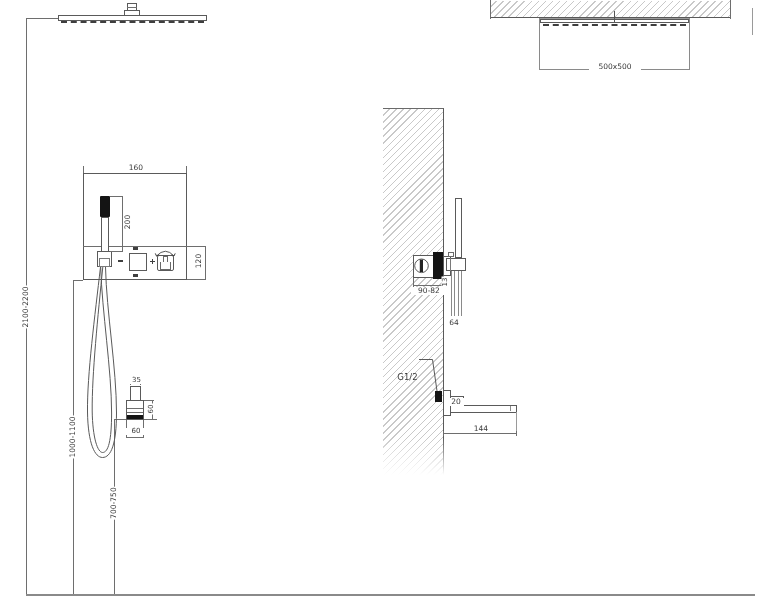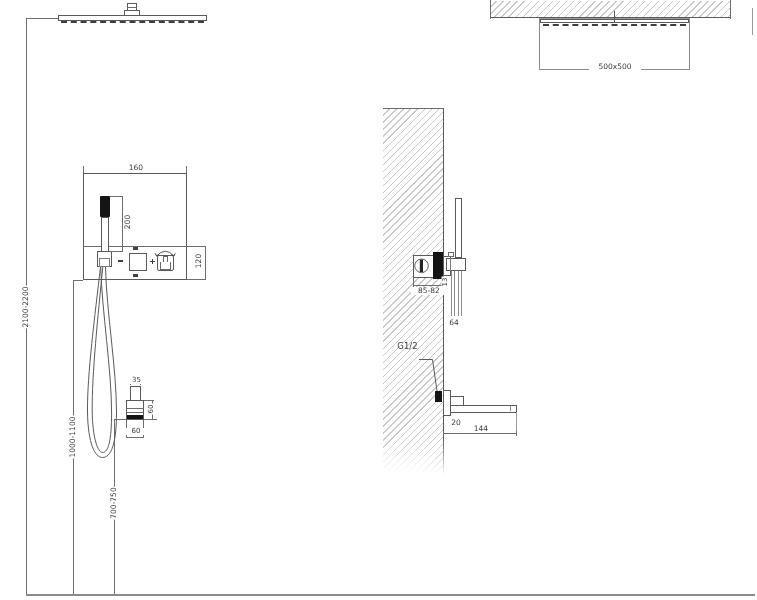--- a/index.html
+++ b/index.html
@@ -118,31 +118,31 @@
   <div class="l" style="left:451px;top:271px;width:1px;height:45px;background:#8a8a8a;"></div>
   <div class="l" style="left:454px;top:271px;width:1px;height:45px;background:#8a8a8a;"></div>
   <div class="l" style="left:458px;top:271px;width:1px;height:45px;background:#8a8a8a;"></div>
   <div class="l" style="left:461px;top:271px;width:1px;height:45px;background:#8a8a8a;"></div>
   <div class="lab" style="left:444px;top:319px;width:18px;">64</div>
 
   <div class="l" style="left:413px;top:278px;width:1px;height:9px;"></div>
   <div class="l" style="left:413px;top:285px;width:30px;height:1px;"></div>
   <div class="l" style="left:413px;top:283px;width:1px;height:5px;"></div>
   <div class="l" style="left:442px;top:283px;width:1px;height:5px;"></div>
-  <div class="lab" style="left:411px;top:287px;width:34px;">85-82</div>
+  <div class="lab" style="left:411px;top:287px;width:34px;">90-82</div>
   <div class="lab rot" style="left:445px;top:282px;font-size:7px;">13</div>
 
-  <div class="lab" style="left:394px;top:342px;width:25px;font-size:8.5px;background:transparent;">G1/2</div>
+  <div class="lab" style="left:394px;top:373px;width:25px;font-size:8.5px;background:transparent;">G1/2</div>
   <div class="fill" style="left:435px;top:391px;width:7px;height:11px;"></div>
 
   <div class="b" style="left:443px;top:390px;width:8px;height:26px;"></div>
   <div class="b" style="left:450px;top:396px;width:14px;height:10px;"></div>
   <div class="b" style="left:450px;top:405px;width:67px;height:8px;"></div>
   <div class="l" style="left:510px;top:406px;width:1px;height:5px;background:#8a8a8a;"></div>
-  <div class="lab" style="left:448px;top:419px;width:14px;">20</div>
+  <div class="lab" style="left:448px;top:398px;width:14px;">20</div>
   <div class="l" style="left:516px;top:412px;width:1px;height:23px;background:#9a9a9a;"></div>
   <div class="l" style="left:443px;top:433px;width:74px;height:1px;"></div>
   <div class="l" style="left:443px;top:431px;width:1px;height:5px;"></div>
   <div class="l" style="left:516px;top:431px;width:1px;height:5px;"></div>
   <div class="lab" style="left:465px;top:425px;width:30px;">144</div>
 
   <svg class="overlay" width="757" height="600" viewBox="0 0 757 600">
     <path d="M100.5,267 C95,315 87,375 87.5,412 C88,444 95,457.5 102.5,457.5 C111,457.5 116.5,444 116.5,413 C116.5,368 106.5,312 105.5,267" fill="none" stroke="#5a5a5a" stroke-width="1"></path>
     <path d="M102.8,267 C98,315 91.8,375 92.2,411 C92.6,438 97.6,452.5 102.6,452.5 C108.2,452.5 111.6,441 111.6,413 C111.6,370 102,312 100.7,267" fill="none" stroke="#5a5a5a" stroke-width="1"></path>
     <path d="M156.5,256 Q165.5,246.5 174,256" fill="none" stroke="#5a5a5a" stroke-width="1"></path>

